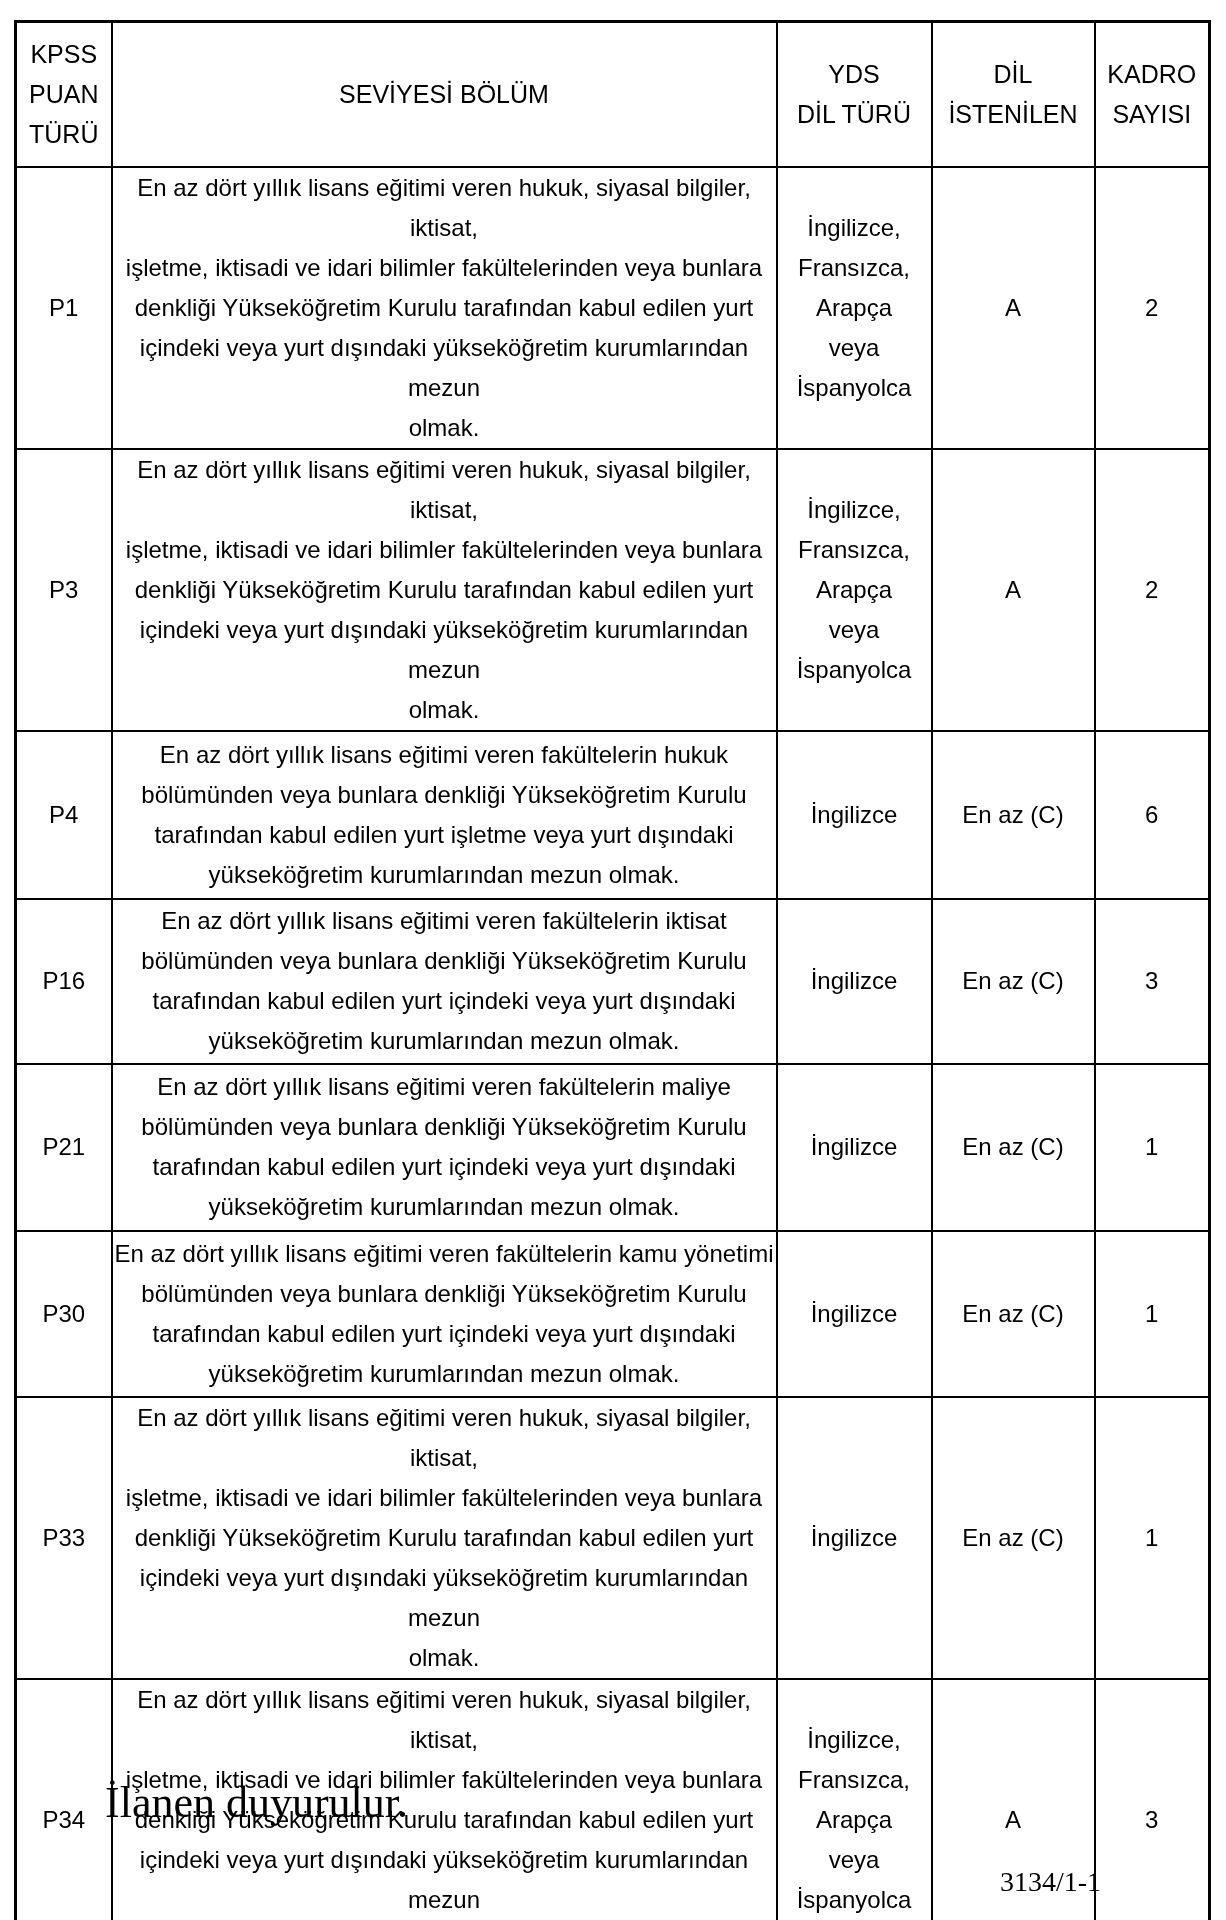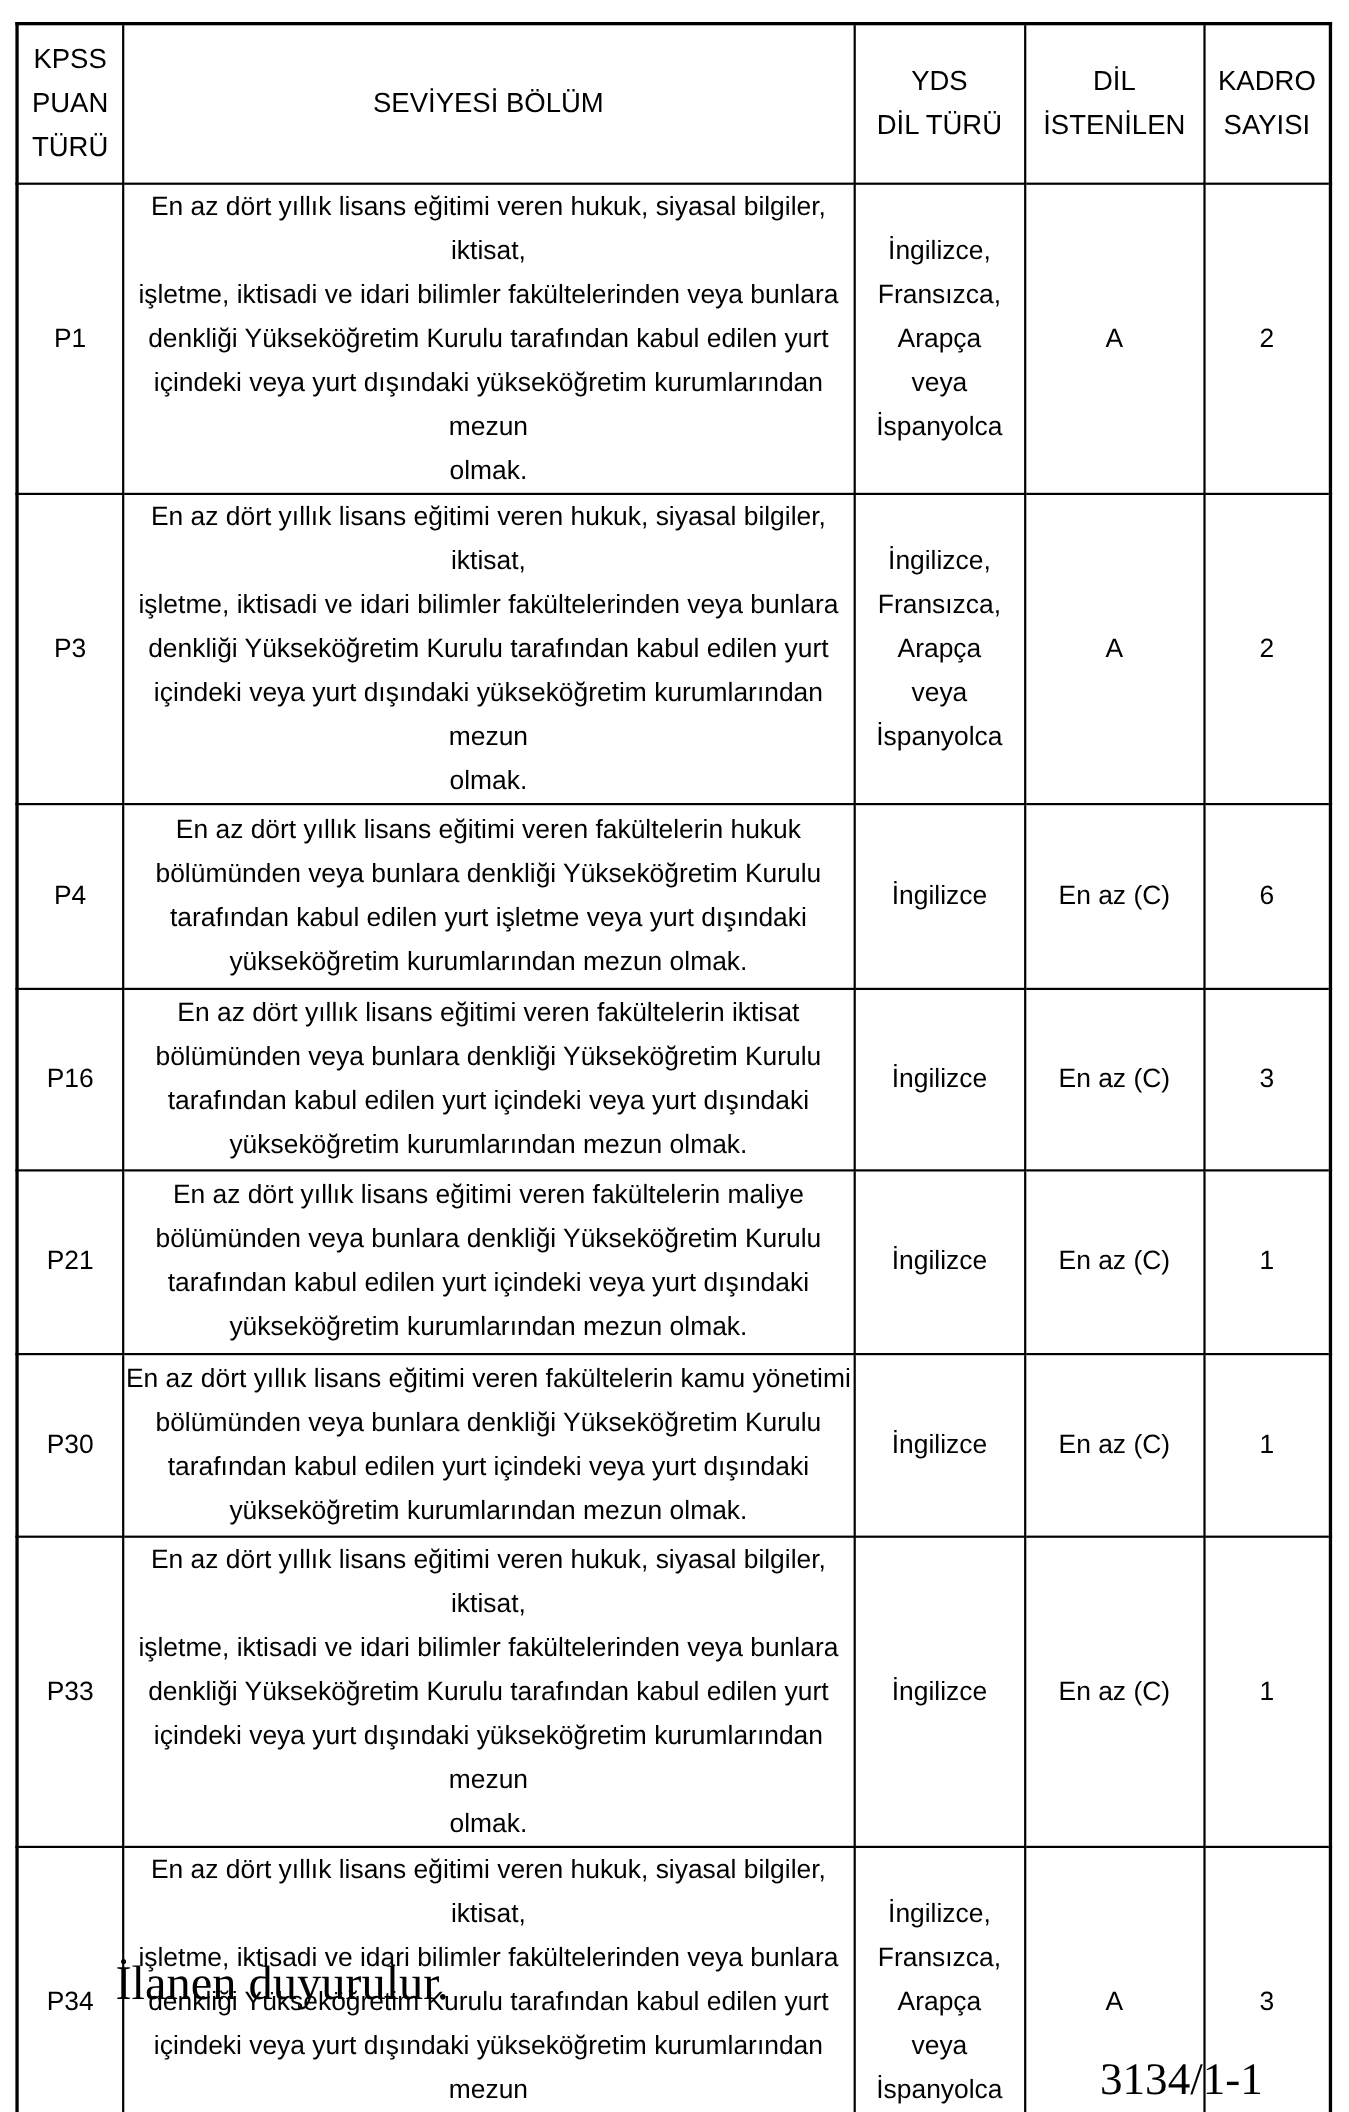--- a/index.html
+++ b/index.html
@@ -65,21 +65,21 @@
     top: 1777px;
     font-family: "Liberation Serif", serif;
     font-size: 44px;
     color: #000;
   }
   .footer-ref {
     position: absolute;
     left: 1000px;
     top: 1866px;
     font-family: "Liberation Serif", serif;
-    font-size: 41px;
+    font-size: 28px;
     color: #000;
   }
 </style>
 </head>
 <body>
 
 <div class="page">
   <table class="kpss">
     <colgroup>
       <col style="width:96px">

